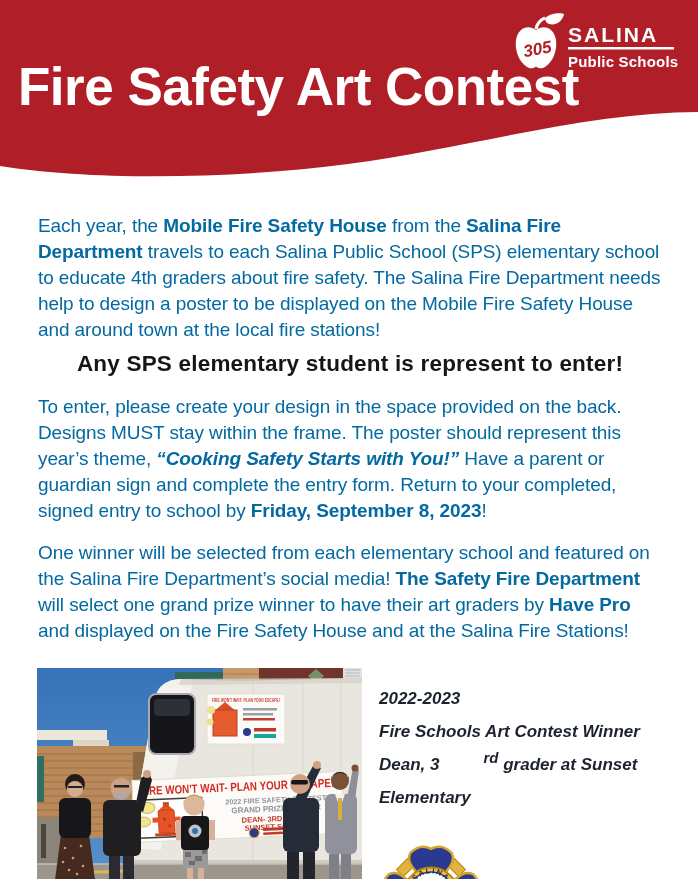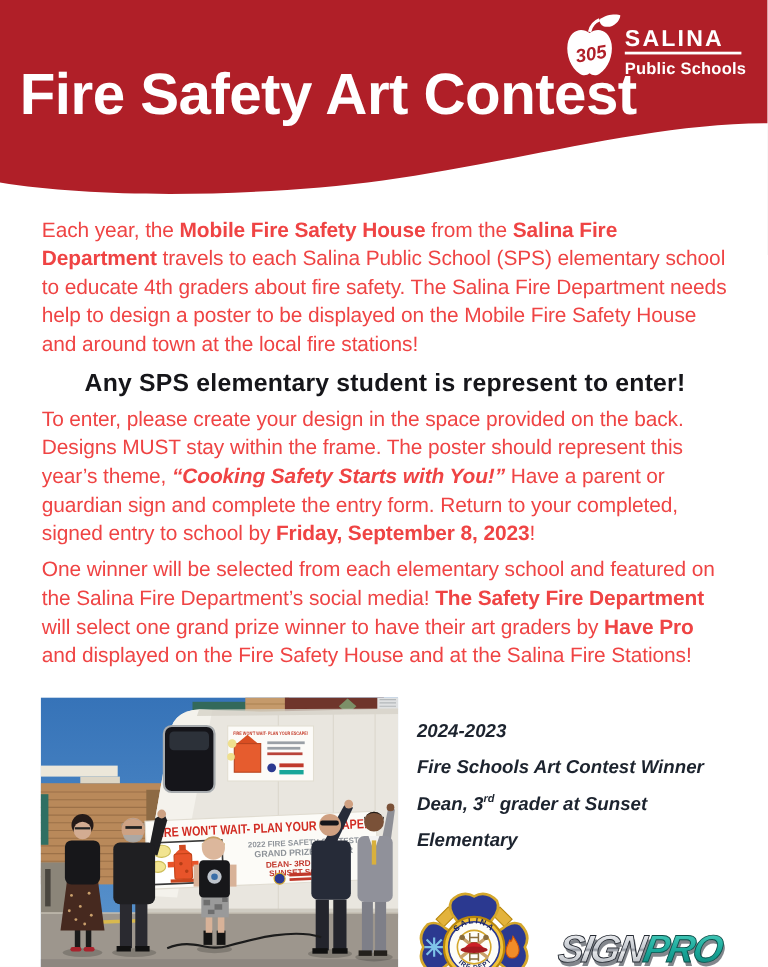--- a/index.html
+++ b/index.html
@@ -12,36 +12,36 @@
   .hero{position:relative;width:698px;height:182px;}
   .hero svg.wave{display:block;position:absolute;inset:0;}
   .hero-title{
     position:absolute;left:18px;top:56px;margin:0;
     font-size:53px;font-weight:bold;letter-spacing:-0.5px;color:#ffffff;
   }
   .sps-logo{position:absolute;top:12px;right:14px;}
   
   .copy{padding:15px 36px 0 38px;}
   .copy p{
-    margin:0 0 7px 0;font-size:19px;line-height:26px;color:#ef4444;
+    margin:16px 0 7px 0;font-size:19px;line-height:26px;color:#0369a1;
     letter-spacing:-0.1px;
   }
   .copy .b{font-weight:bold;}
   .copy .bi{font-weight:bold;font-style:italic;text-align:center;}
   .eligibility{
     margin:4px 0 7px 0;text-align:center;font-size:22.5px;line-height:28px;
     font-weight:bold;color:#16161a;letter-spacing:0.2px;
   }
   
   .showcase{display:flex;margin:24px 0 0 37px;}
   .photo-svg{display:block;flex:0 0 auto;}
   .right-col{margin-left:17px;width:300px;}
   .caption{margin-top:14px;font-style:italic;font-weight:bold;
     font-size:17px;line-height:33px;color:#1c232e;}
-  .caption sup{font-size:10px;line-height:0;}
+  .caption sup{font-size:15px;line-height:0;margin-left:44px;}
   .logo-row{display:flex;align-items:center;gap:16px;margin-top:24px;}
 </style>
 </head>
 <body>
 
 <div class="page">
 
   <header class="hero">
     <svg class="wave" width="698" height="182" viewBox="0 0 698 182">
       <path d="M0,0 H698 V112 C588,112 468,148 348,164 C236,179 92,181 0,166 Z" fill="#b01f28"></path>
@@ -261,21 +261,21 @@
           <circle cx="303" cy="113" r="9" fill="#7a5138"></circle>
           <path d="M294,112 a9,8 0 0 1 18,0 l0,-3 q-9,-8 -18,0 Z" fill="#1f1a16"></path>
         </g>
       </g>
 
       <path d="M115,228 C140,218 150,232 170,226 C195,219 230,210 255,218" stroke="#1c1c1c" stroke-width="2" fill="none"></path>
     </svg>
 
     <div class="right-col">
       <div class="caption">
-        <div>2024-2023</div>
+        <div>2022-2023</div>
         <div>Fire Schools Art Contest Winner</div>
         <div><span>Dean, 3</span><sup>rd</sup><span> grader at Sunset Elementary</span></div>
       </div>
 
       <div class="logo-row">
 
         <svg width="104" height="114" viewBox="0 0 106 116">
           <defs>
             <path id="arcTop" d="M37.9,42.9 A20,20 0 0 1 68.1,42.9"></path>
             <path id="arcBottom" d="M38,72 A20,20 0 0 0 68,72"></path>

